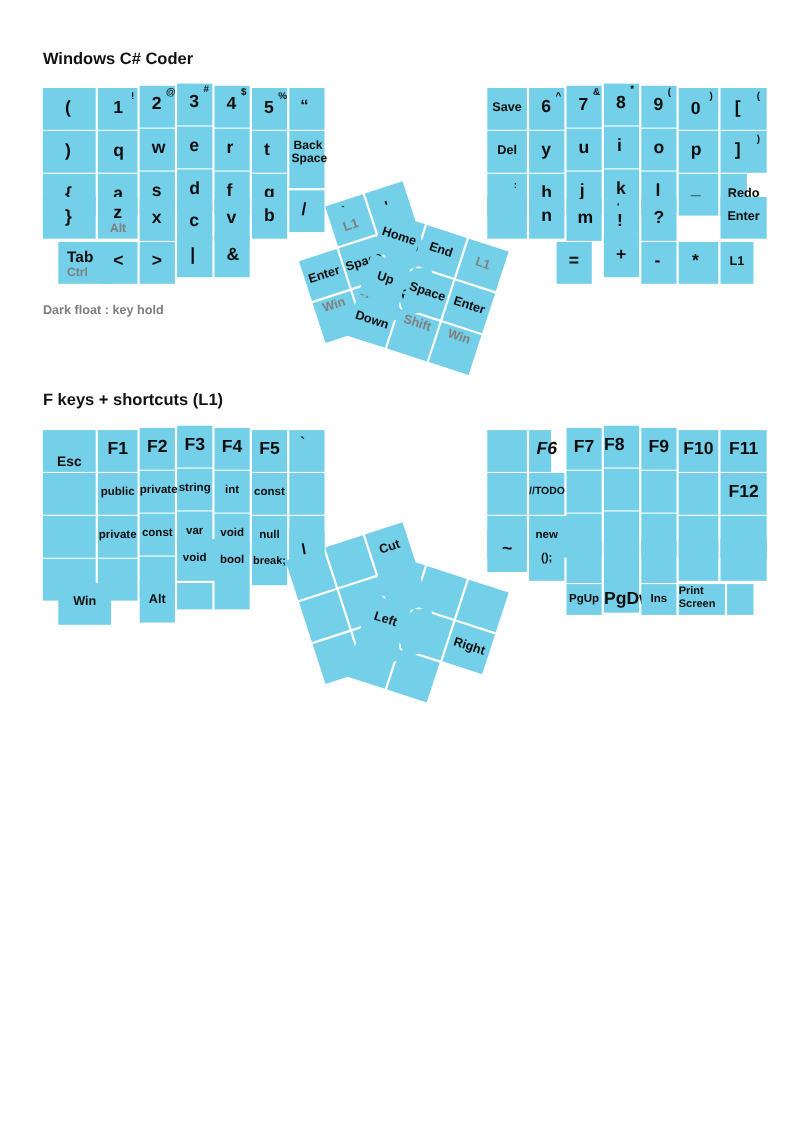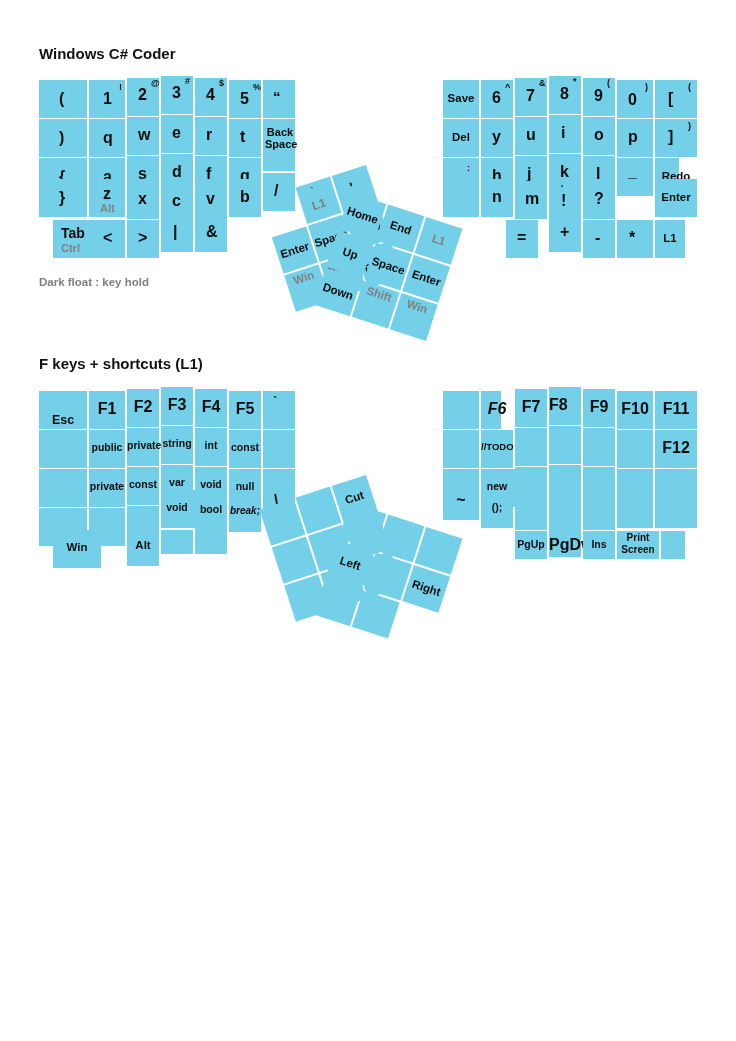--- a/index.html
+++ b/index.html
@@ -372,21 +372,21 @@
 
 <div class="key" style="left:39px;top:508px;width:48px;height:38px;"></div>
 <div class="key" style="left:89px;top:508px;width:36px;height:38px;"></div>
 <div class="key" style="left:127px;top:506px;width:32px;height:38px;"></div>
 <div class="key" style="left:161px;top:490px;width:56px;height:38px;">
   <span class="main" style="left:0px;top:11px;width:32px;text-align:center;font-size:10.5px;">void</span>
 </div>
 <div class="key" style="left:195px;top:492px;width:32px;height:38px;">
   <span class="main" style="left:0px;top:11px;width:32px;text-align:center;font-size:10.5px;">bool</span>
 </div>
-<div class="key" style="left:229px;top:494px;width:32px;height:38px;font-style:italic;">
+<div class="key" style="left:229px;top:494px;width:32px;height:38px;">
   <span class="main" style="left:0px;top:11px;width:32px;text-align:center;font-size:10px;">break;</span>
 </div>
 <div class="key" style="left:263px;top:483px;width:32px;height:38px;">
   <span class="main" style="left:11px;top:9px;font-size:16px;">\</span>
 </div>
 
 <div class="key" style="left:53px;top:530px;width:48px;height:38px;">
   <span class="main" style="left:0px;top:11px;width:48px;text-align:center;font-size:11.5px;">Win</span>
 </div>
 <div class="key" style="left:127px;top:528px;width:32px;height:38px;">
@@ -466,21 +466,21 @@
 <div class="key" style="left:515px;top:531px;width:32px;height:28px;">
   <span class="main" style="left:0px;top:7px;width:32px;text-align:center;font-size:10.5px;">PgUp</span>
 </div>
 <div class="key" style="left:549px;top:529px;width:32px;height:28px;">
   <span class="main" style="left:0px;top:7px;width:32px;text-align:center;font-size:16px;">PgDw</span>
 </div>
 <div class="key" style="left:583px;top:531px;width:32px;height:28px;">
   <span class="main" style="left:0px;top:7px;width:32px;text-align:center;font-size:10.5px;">Ins</span>
 </div>
 <div class="key" style="left:617px;top:531px;width:42px;height:28px;">
-  <span class="main" style="left:0px;top:1px;width:42px;text-align:center;font-size:10px;line-height:12px;">Print Screen</span>
+  <span class="main" style="left:0px;top:1px;width:42px;font-size:10px;line-height:12px;">Print Screen</span>
 </div>
 <div class="key" style="left:661px;top:531px;width:24px;height:28px;"></div>
 
 <div style="position:absolute;left:374px;top:552px;width:140px;height:120px;transform:rotate(18deg);transform-origin:0 0;">
   <div class="key" style="left:-38px;top:-40px;width:38px;height:38px;"></div>
   <div class="key" style="left:2px;top:-40px;width:38px;height:38px;"></div>
   <div class="key" style="left:42px;top:-40px;width:38px;height:38px;"></div>
   <div class="key" style="left:-38px;top:0px;width:38px;height:38px;">
     <span class="main" style="left:0px;top:12px;width:38px;text-align:center;font-size:11.5px;">Left</span>
   </div>

